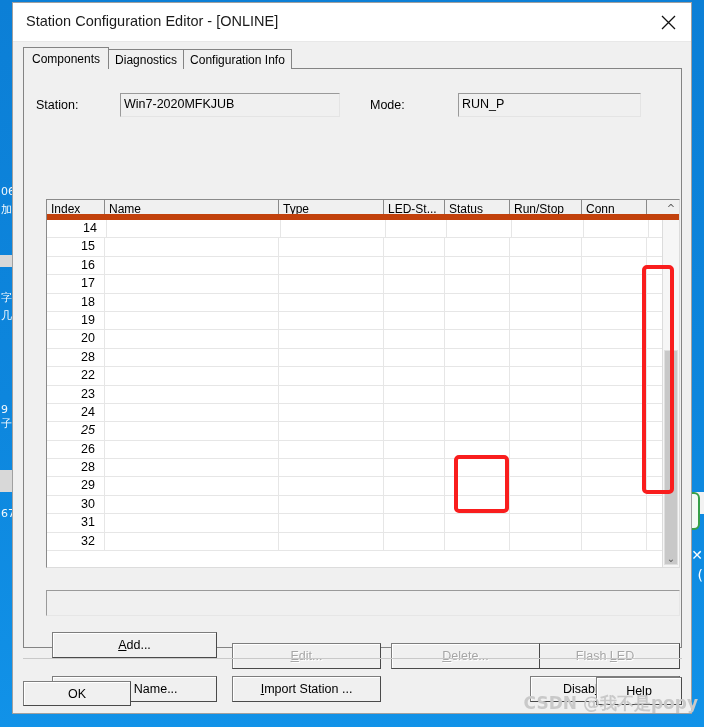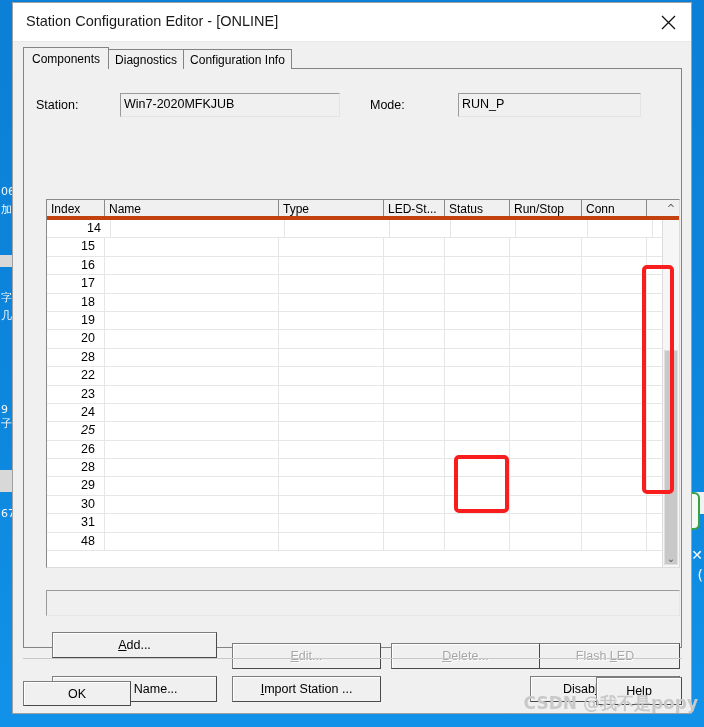--- a/index.html
+++ b/index.html
@@ -166,21 +166,21 @@
     border-left: 1px solid #8a8a8a;
     border-right: 1px solid #dcdcdc;
     border-bottom: 1px solid #dcdcdc;
     box-sizing: border-box;
     overflow: hidden;
   }
   #table-header {
     display: flex;
     height: 20px;
     background: #f0f0f0;
-    border-bottom: 4px solid #c2410c;
+    border-bottom: 6px solid #c2410c;
     box-sizing: border-box;
   }
   .th {
     box-sizing: border-box;
     font-size: 12px;
     color: #000;
     background: #f0f0f0;
     border-right: 1px solid #8a8a8a;
     padding-left: 4px;
     line-height: 19px;
@@ -365,21 +365,21 @@
         <div class="th" style="width:105px">Type</div>
         <div class="th" style="width:61px">LED-St...</div>
         <div class="th" style="width:65px">Status</div>
         <div class="th" style="width:72px">Run/Stop</div>
         <div class="th" style="width:65px">Conn</div>
         <div class="th" style="width:17px"></div>
       </div>
 
       <div id="table-body">
           <div class="row">
-            <div class="cell idx" style="width: 48px; margin-left: 16px;">14</div>
+            <div class="cell idx" style="width: 60px;">14</div>
             <div class="cell pad" style="width: 174px;"></div>
             <div class="cell pad" style="width: 105px;"></div>
             <div class="cell" style="width: 61px;"></div>
             <div class="cell" style="width: 65px;"></div>
             <div class="cell" style="width: 72px;"></div>
             <div class="cell" style="width: 65px;"></div>
             <div class="cell" style="width: 17px;"></div>
           </div>
           <div class="row">
             <div class="cell idx" style="width: 58px;">15</div>
@@ -535,21 +535,21 @@
             <div class="cell idx" style="width: 58px;">31</div>
             <div class="cell pad" style="width: 174px;"></div>
             <div class="cell pad" style="width: 105px;"></div>
             <div class="cell" style="width: 61px;"></div>
             <div class="cell" style="width: 65px;"></div>
             <div class="cell" style="width: 72px;"></div>
             <div class="cell" style="width: 65px;"></div>
             <div class="cell" style="width: 17px;"></div>
           </div>
           <div class="row">
-            <div class="cell idx" style="width: 58px;">48</div>
+            <div class="cell idx" style="width: 58px;">32</div>
             <div class="cell pad" style="width: 174px;"></div>
             <div class="cell pad" style="width: 105px;"></div>
             <div class="cell" style="width: 61px;"></div>
             <div class="cell" style="width: 65px;"></div>
             <div class="cell" style="width: 72px;"></div>
             <div class="cell" style="width: 65px;"></div>
             <div class="cell" style="width: 17px;"></div>
           </div>
         </div>
 

